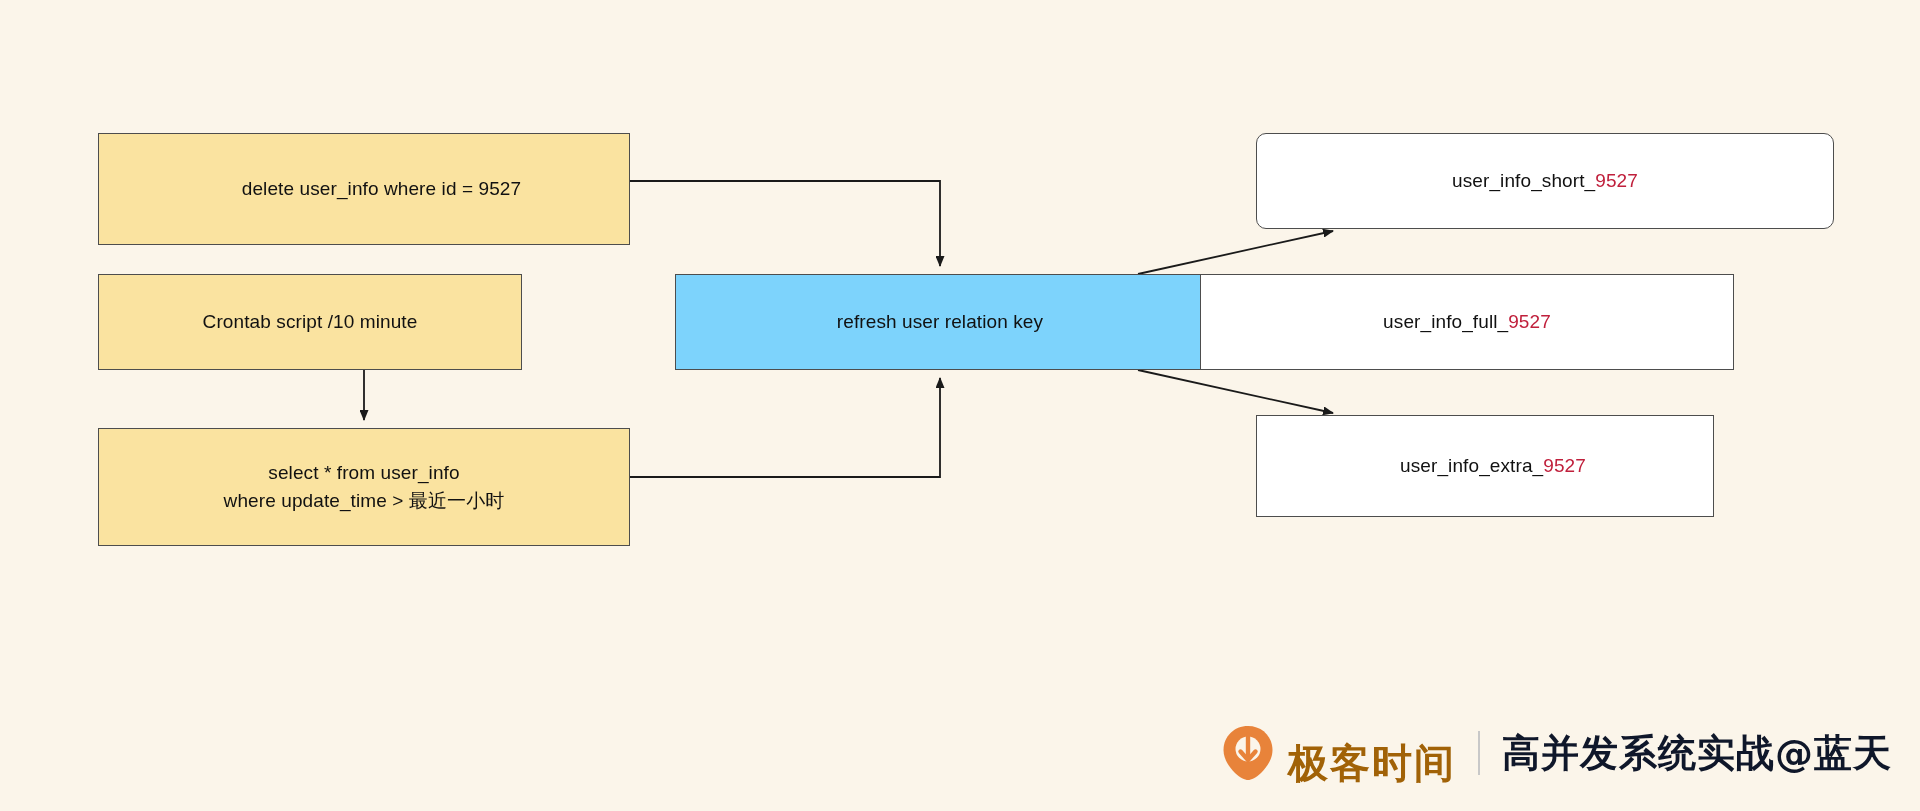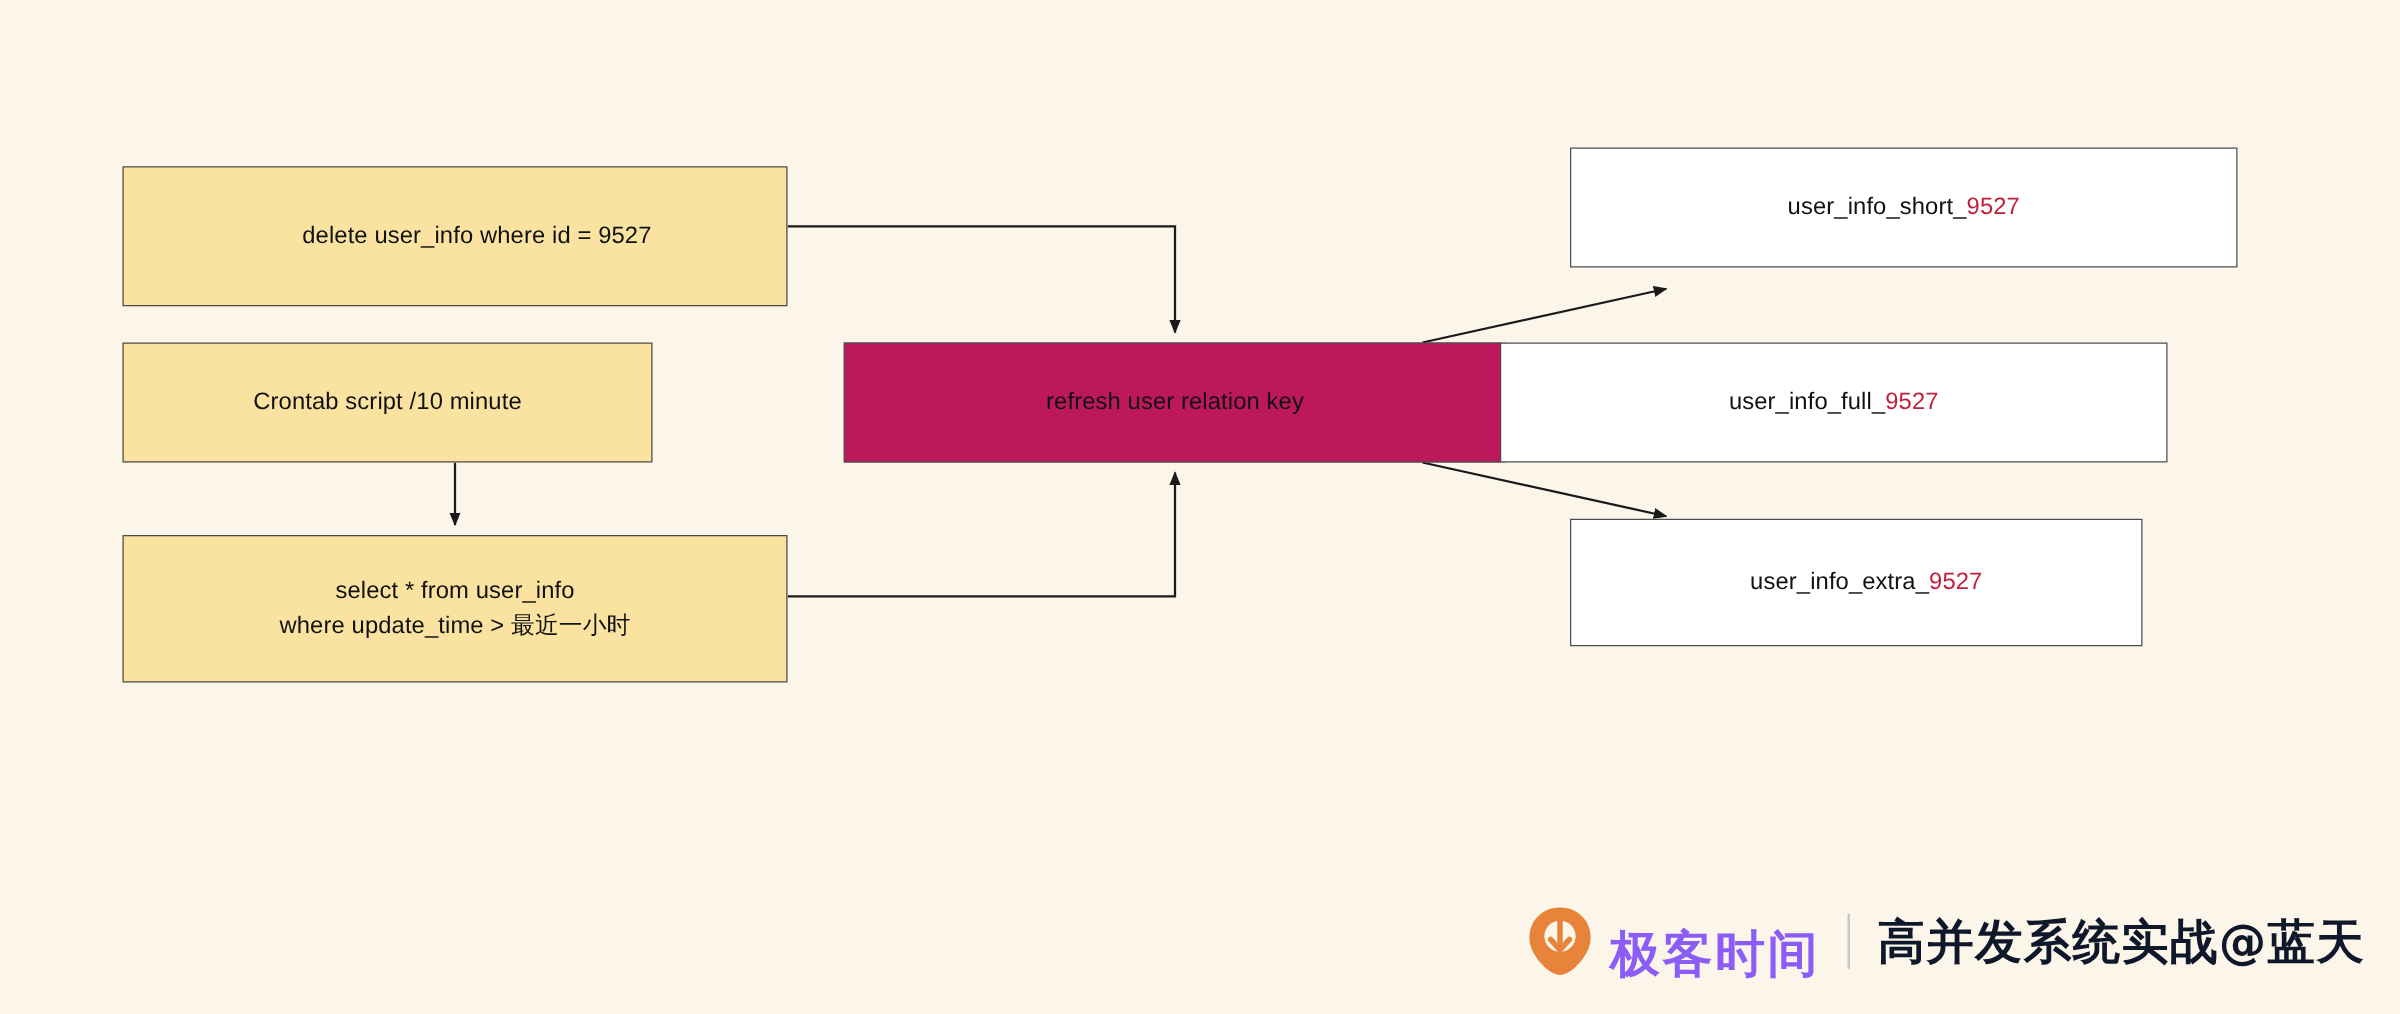--- a/index.html
+++ b/index.html
@@ -38,35 +38,35 @@
     display: flex;
     align-items: center;
     justify-content: center;
     text-align: center;
     font-size: 19px;
     color: #111111;
     line-height: 1.45;
     letter-spacing: 0.1px;
   }
   .node.src  { background: #FAE3A0; }
-  .node.proc { background: #be185d; }
+  .node.proc { background: #7dd3fc; }
   .node.sink { background: #FFFFFF; }
 
   .node .label { display: block; padding: 0 14px; }
   .node .label .l2 { display: block; }
 
   .sink .label { white-space: nowrap; }
   .hl { color: #C0203C; }
 
   
   #node-delete   { left: 98px;  top: 133px; width: 532px; height: 112px; padding-left: 35px; }
   #node-crontab  { left: 98px;  top: 274px; width: 424px; height: 96px; }
   #node-select   { left: 98px;  top: 428px; width: 532px; height: 118px; }
   #node-refresh  { left: 675px; top: 274px; width: 530px; height: 96px; }
-  #node-short    { left: 1256px; top: 118px; width: 534px; height: 96px; }
+  #node-short    { left: 1256px; top: 133px; width: 578px; height: 96px; border-radius: 10px; }
   #node-full     { left: 1200px; top: 274px; width: 534px; height: 96px; }
   #node-extra    { left: 1256px; top: 415px; width: 458px; height: 102px; padding-left: 16px; }
 
   
   #watermark {
     position: absolute;
     left: 1222px;
     top: 718px;
     height: 70px;
     display: flex;
@@ -75,21 +75,21 @@
   }
   #wm-logo {
     position: relative;
     width: 52px;
     height: 56px;
     flex: 0 0 auto;
   }
   #wm-brand {
     font-size: 40px;
     font-weight: 700;
-    color: #8b5cf6;
+    color: #a16207;
     letter-spacing: 2px;
     font-family: "DejaVu Sans", "Liberation Sans", sans-serif;
     margin-top: 20px;
   }
   #wm-divider {
     width: 2px;
     height: 44px;
     background: #c8c8c8;
     margin: 0 8px;
   }

